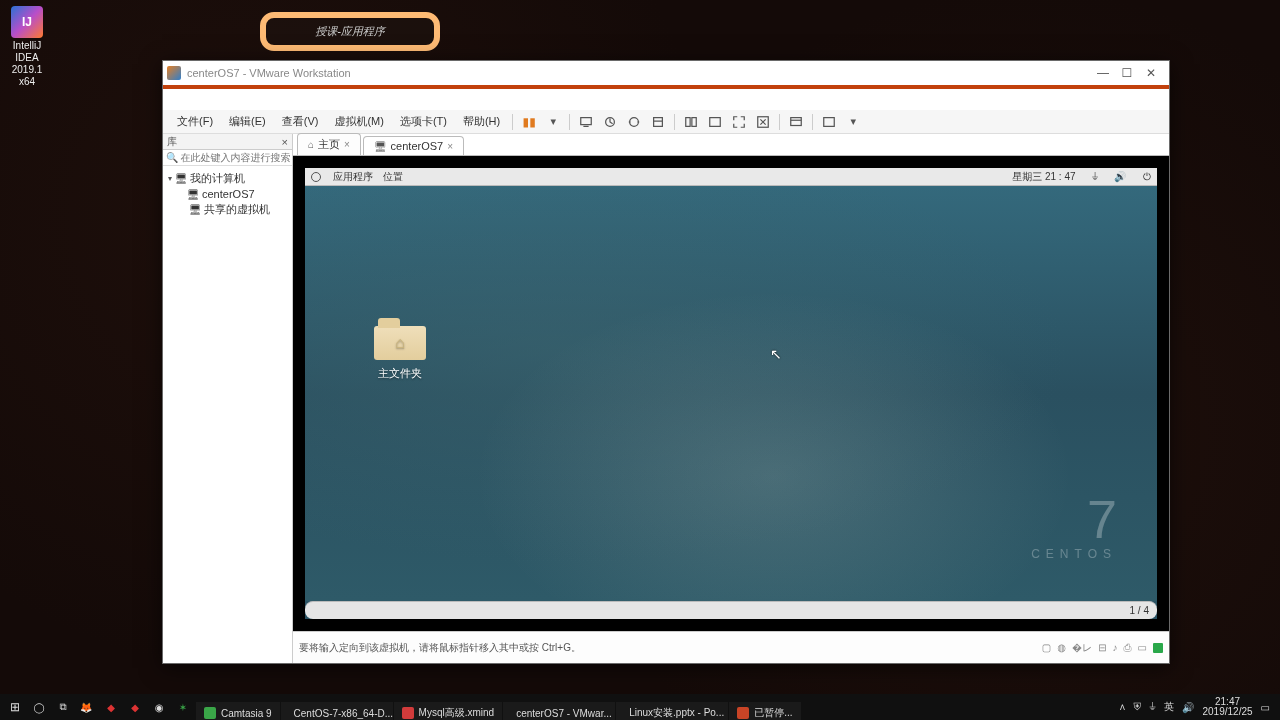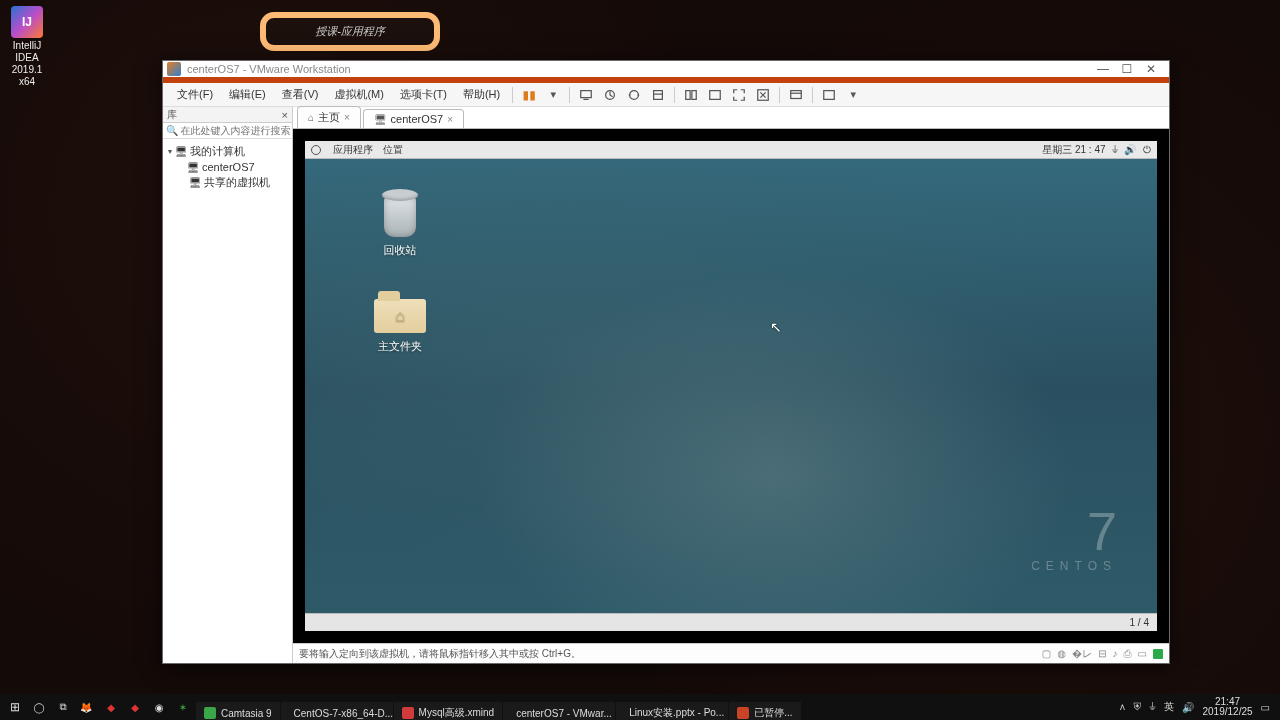--- a/index.html
+++ b/index.html
@@ -15,28 +15,28 @@
   
   .host-tabs { position:absolute; top:12px; left:260px; display:flex; gap:0; }
   .host-tab { width:180px; text-align:center; color:#ccc; font-size:11px; padding:6px 0; border:6px solid #fdba74; border-radius:14px; background:rgba(30,20,15,.5); margin-right:2px;font-style:italic;}
   
   
   .ij-icon { position:absolute; top:6px; left:6px; width:42px; text-align:center; color:#eee; font-size:10px; line-height:1.2;}
   .ij-icon .box { width:32px; height:32px; margin:0 auto 2px; background:linear-gradient(135deg,#2a72d4,#b84ec9,#ff7a2f); border-radius:4px; display:flex; align-items:center; justify-content:center; color:#fff; font-weight:bold; font-size:12px;}
 
   
   .vm-window { position:absolute; top:60px; left:162px; width:1008px; height:604px; background:#fff; border:1px solid #6a6a6a; box-shadow:0 4px 20px rgba(0,0,0,.6); display:flex; flex-direction:column;}
-  .titlebar { height:22px; background:#fff; border-bottom:6px solid #c2410c; display:flex; align-items:center; padding:4px 4px; font-size:11px; color:#888;}
+  .titlebar { height:22px; background:#fff; border-bottom:4px solid #c2410c; display:flex; align-items:center; padding:12px 4px; font-size:11px; color:#888;}
   .titlebar .vm-logo { width:14px; height:14px; background:linear-gradient(135deg,#e57f23,#2f7fcc); border-radius:2px; margin-right:6px;}
   .titlebar .spacer { flex:1; }
   .win-btns { display:flex; gap:12px; padding:0 8px; color:#555;}
   .win-btns span { width:12px; height:12px; display:inline-flex; align-items:center; justify-content:center; font-size:12px; cursor:default;}
 
   
-  .menubar { height:24px; background:#f6f6f6; display:flex; align-items:center; padding:0 6px; font-size:11px; color:#333; border-bottom:1px solid #ddd;}
+  .menubar { height:24px; background:#f6f6f6; display:flex; align-items:center; padding:0 6px; font-size:11px; color:#333; border-bottom:1px solid #ddd;margin-top:21px;}
   .menubar .menu { padding:0 8px; }
   .menubar .sep { width:1px; height:16px; background:#ccc; margin:0 4px;}
   .menubar .tbtn { width:20px; height:20px; display:flex; align-items:center; justify-content:center; color:#555; margin:0 2px;}
   .menubar .pause-btn { color:#e07a1f; font-size:12px; }
   .menubar .right-tools { display:flex; align-items:center; }
 
   
   .vm-body { flex:1; display:flex; min-height:0; }
   .sidebar { width:130px; border-right:1px solid #ccc; background:#fff; display:flex; flex-direction:column; font-size:11px; color:#333;}
   .lib-bar { height:16px; background:#f3f3f3; border-bottom:1px solid #ccc; display:flex; align-items:center; justify-content:space-between; padding:0 4px; font-size:10px; color:#555;}
@@ -59,43 +59,43 @@
   .tab .close { color:#888; font-size:10px; }
   .tab .hicon { font-size:10px; color:#555; }
 
   
   .guest-wrap { flex:1; background:#000; padding:12px; display:flex; flex-direction:column; min-height:0;}
   .gnome { flex:1; display:flex; flex-direction:column; background:#2b5364; position:relative; overflow:hidden;}
   .gnome-top { height:18px; background:#e9e9e9; border-bottom:1px solid #bbb; display:flex; align-items:center; font-size:10px; color:#333; padding:0 6px;}
   .gnome-top .left { display:flex; align-items:center; gap:10px;}
   .gnome-top .foot { width:10px; height:10px; border-radius:50%; border:1px solid #555; display:inline-block; margin-right:2px;}
   .gnome-top .spacer{flex:1;}
-  .gnome-top .right { display:flex; align-items:center; gap:6px; font-size:10px;}
+  .gnome-top .right { display:flex; align-items:center; gap:16px; font-size:10px;}
   .gnome-desktop { flex:1; position:relative; background:
       radial-gradient(ellipse at 55% 70%, rgba(200,210,200,.18), transparent 45%),
       radial-gradient(ellipse at 30% 40%, rgba(60,100,110,.55), transparent 60%),
       linear-gradient(180deg,#34697c 0%, #2a5060 50%, #2e5a68 100%); }
   .dicon { position:absolute; width:80px; text-align:center; color:#fff; font-size:11px; text-shadow:0 1px 2px rgba(0,0,0,.5);}
   .trash { left:55px; top:30px; }
   .trash .glyph { width:44px; height:48px; margin:0 auto 6px; position:relative;}
   .trash .glyph::before{content:""; position:absolute; top:8px; left:6px; right:6px; bottom:0; background:linear-gradient(180deg,#dde3e6,#a9b2b6); border-radius:4px 4px 10px 10px; box-shadow:inset 0 0 6px rgba(0,0,0,.25);}
   .trash .glyph::after{content:""; position:absolute; top:0; left:4px; right:4px; height:12px; background:#c7ced1; border-radius:50%; box-shadow:inset 0 -2px 3px rgba(0,0,0,.2);}
   .home { left:55px; top:130px; }
   .home .glyph { width:52px; height:44px; margin:0 auto 6px; position:relative;}
   .home .glyph::before{content:""; position:absolute; bottom:0; left:0; right:0; height:34px; background:linear-gradient(180deg,#efdfba,#e3ce9d); border-radius:3px;}
   .home .glyph::after{content:""; position:absolute; top:2px; left:4px; width:22px; height:10px; background:#e3ce9d; border-radius:3px 3px 0 0;}
   .home .house{position:absolute; bottom:8px; left:50%; transform:translateX(-50%); font-size:16px; color:#c9b37a;}
   .centos-mark { position:absolute; right:40px; bottom:40px; text-align:right; color:rgba(255,255,255,.28); }
   .centos-mark .seven { font-size:54px; font-weight:200; line-height:.8;}
   .centos-mark .word { font-size:12px; letter-spacing:6px; margin-top:6px;}
   .cursor-ptr { position:absolute; left:465px; top:160px; font-size:14px; color:#fff; text-shadow:0 0 2px #000;}
-  .gnome-bottom { height:18px; background:#e5e5e5; border-top:1px solid #bbb; display:flex; align-items:center; justify-content:flex-end; padding:0 8px; font-size:10px; color:#333;}
-
-  
-  .vm-status { height:20px; background:#fdfdfd; border-top:1px solid #ccc; display:flex; align-items:center; padding:0 6px; font-size:10px; color:#555;justify-content:flex-end;}
+  .gnome-bottom { height:18px; background:#e5e5e5; border-top:1px solid #bbb; display:flex; align-items:center; justify-content:flex-end; padding:0 8px; font-size:10px; color:#333;border-radius:8px;}
+
+  
+  .vm-status { height:32px; background:#fdfdfd; border-top:1px solid #ccc; display:flex; align-items:center; padding:0 6px; font-size:10px; color:#555;justify-content:flex-end;}
   .vm-status .spacer{flex:1;}
   .vm-status .dev { display:flex; gap:6px; align-items:center;}
   .vm-status .dev span{font-size:10px; color:#888;}
   .vm-status .dev .last{width:10px;height:10px;background:#2aa84a;border-radius:1px;}
 
   
   .taskbar { position:absolute; left:0; right:0; bottom:0; height:26px; background:#101010; display:flex; align-items:center; padding:0 4px; color:#ddd; font-size:10px;}
   .taskbar .tbicon { width:22px; height:22px; display:flex; align-items:center; justify-content:center; margin-right:2px; }
   .taskbar .tbicon.win { font-size:12px; }
   .taskbar .task { display:flex; align-items:center; gap:5px; padding:0 8px; height:22px; background:#1a1a1a; margin-right:1px; max-width:112px; overflow:hidden; white-space:nowrap;}
@@ -262,24 +262,20 @@
             </div>
             <span class="spacer"></span>
             <div class="right">
               <span>星期三 21 : 47</span>
               <span>⏚</span>
               <span>🔊</span>
               <span>⏻</span>
             </div>
           </div>
           <div class="gnome-desktop">
-            <div class="dicon trash">
-              <div class="glyph"></div>
-              <div>回收站</div>
-            </div>
             <div class="dicon home">
               <div class="glyph">
                   <span class="house">⌂</span>
                 </div>
               <div>主文件夹</div>
             </div>
             <div class="centos-mark">
               <div class="seven">7</div>
               <div class="word">CENTOS</div>
             </div>

